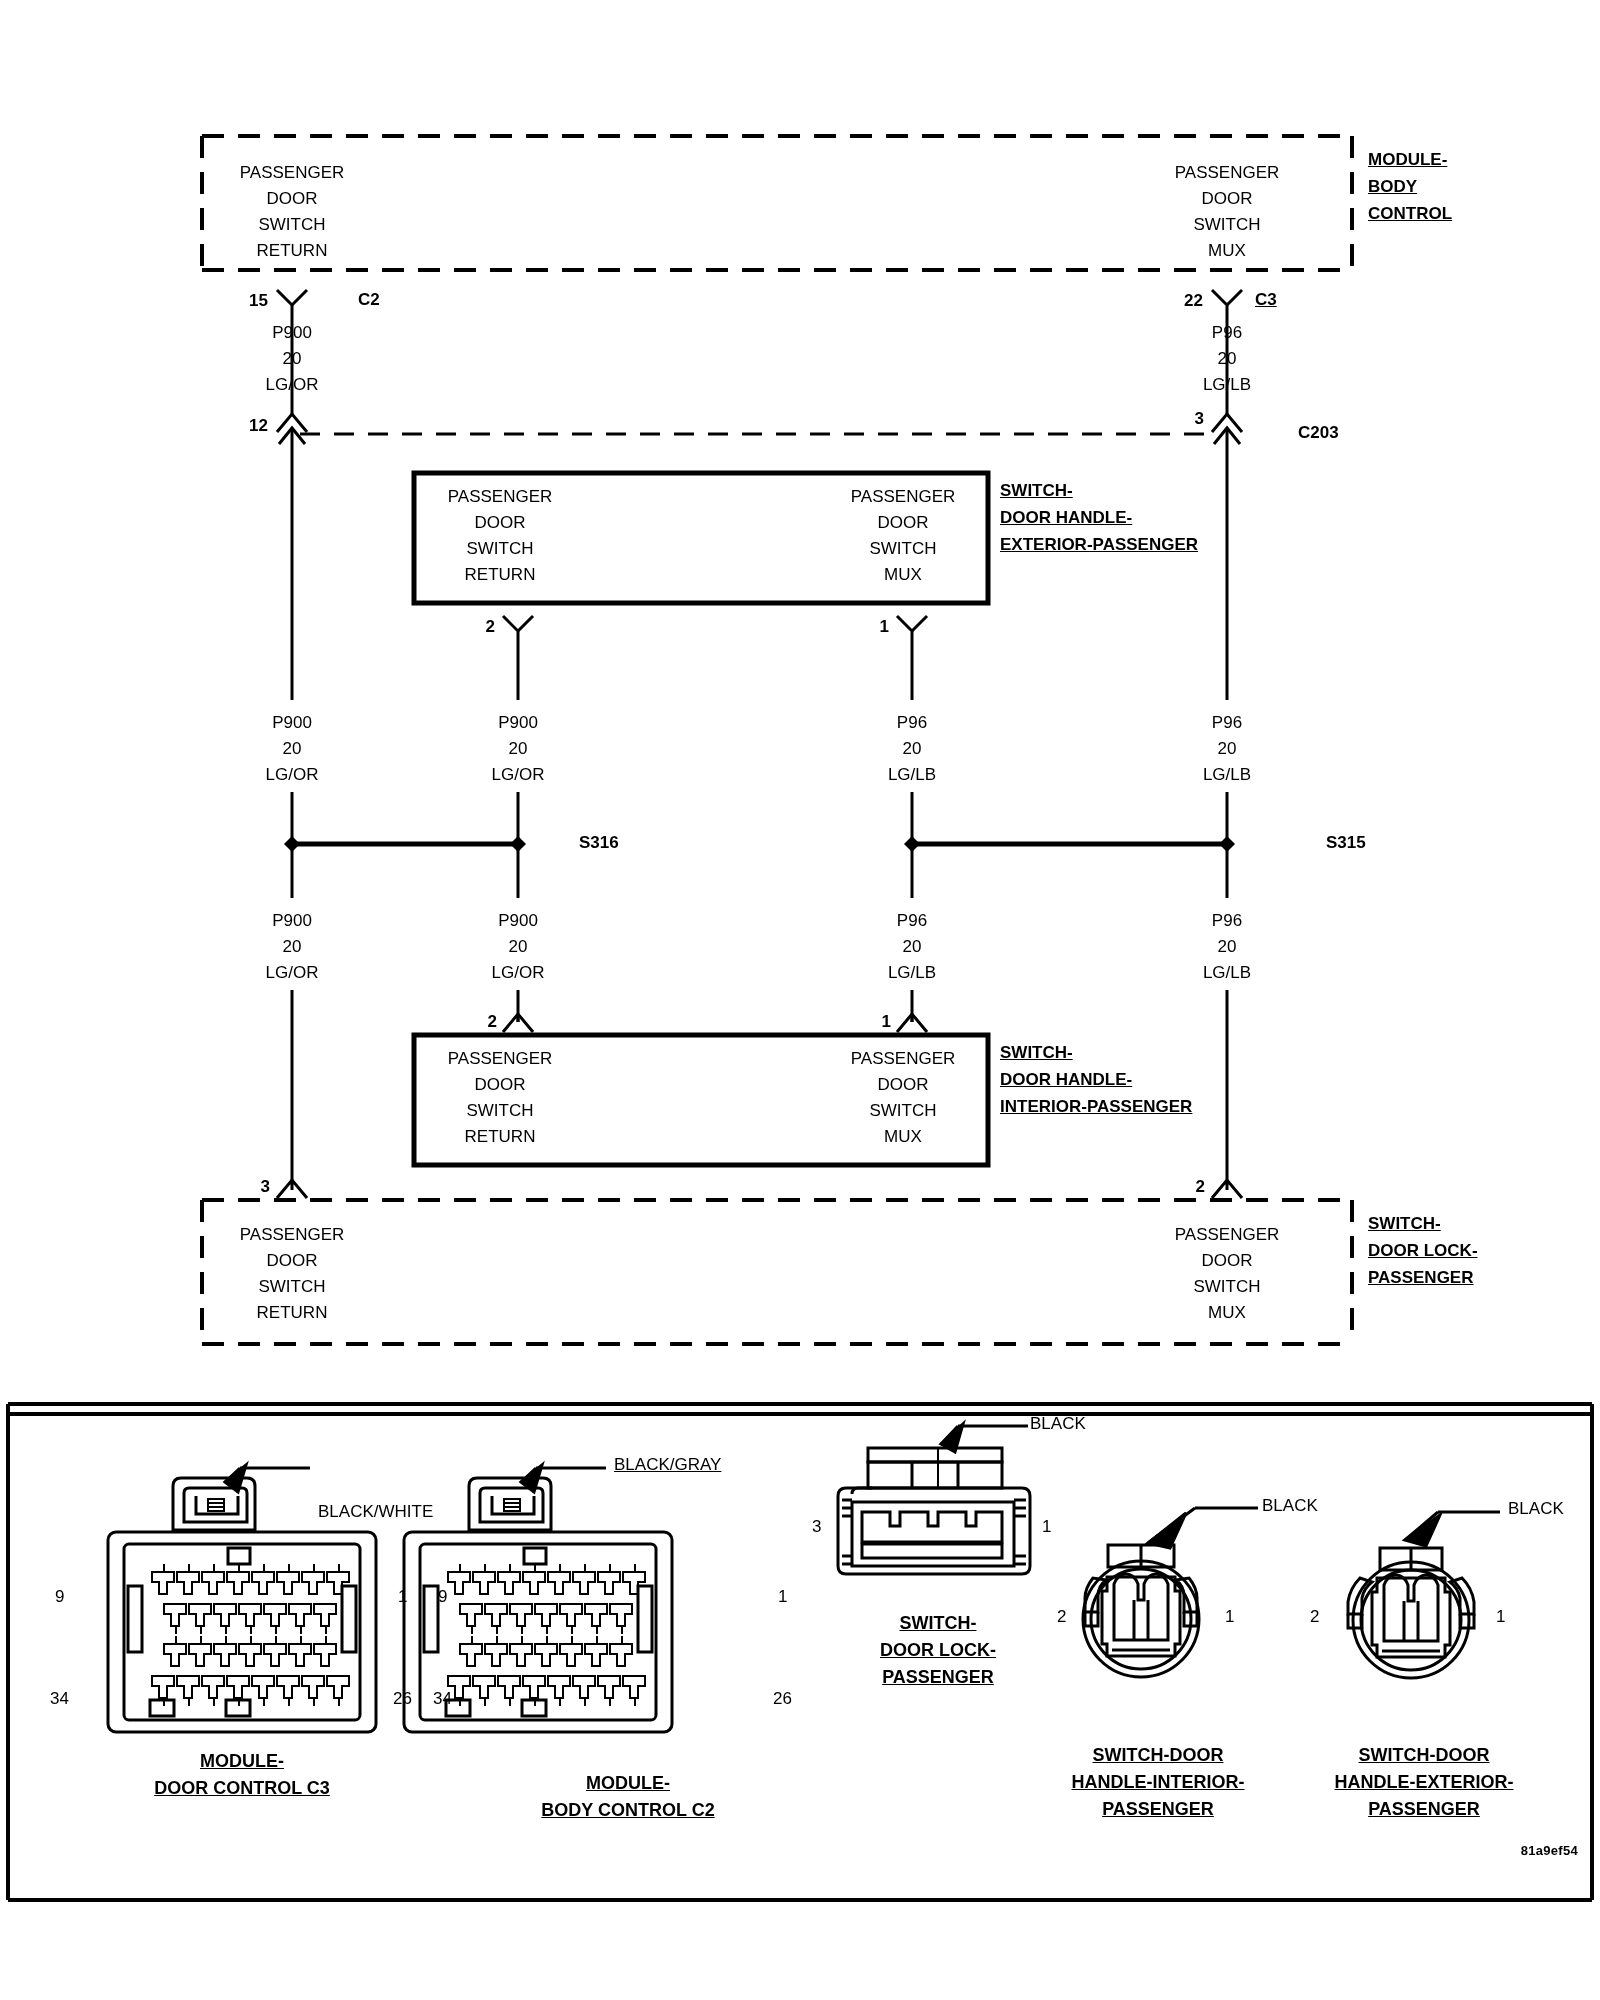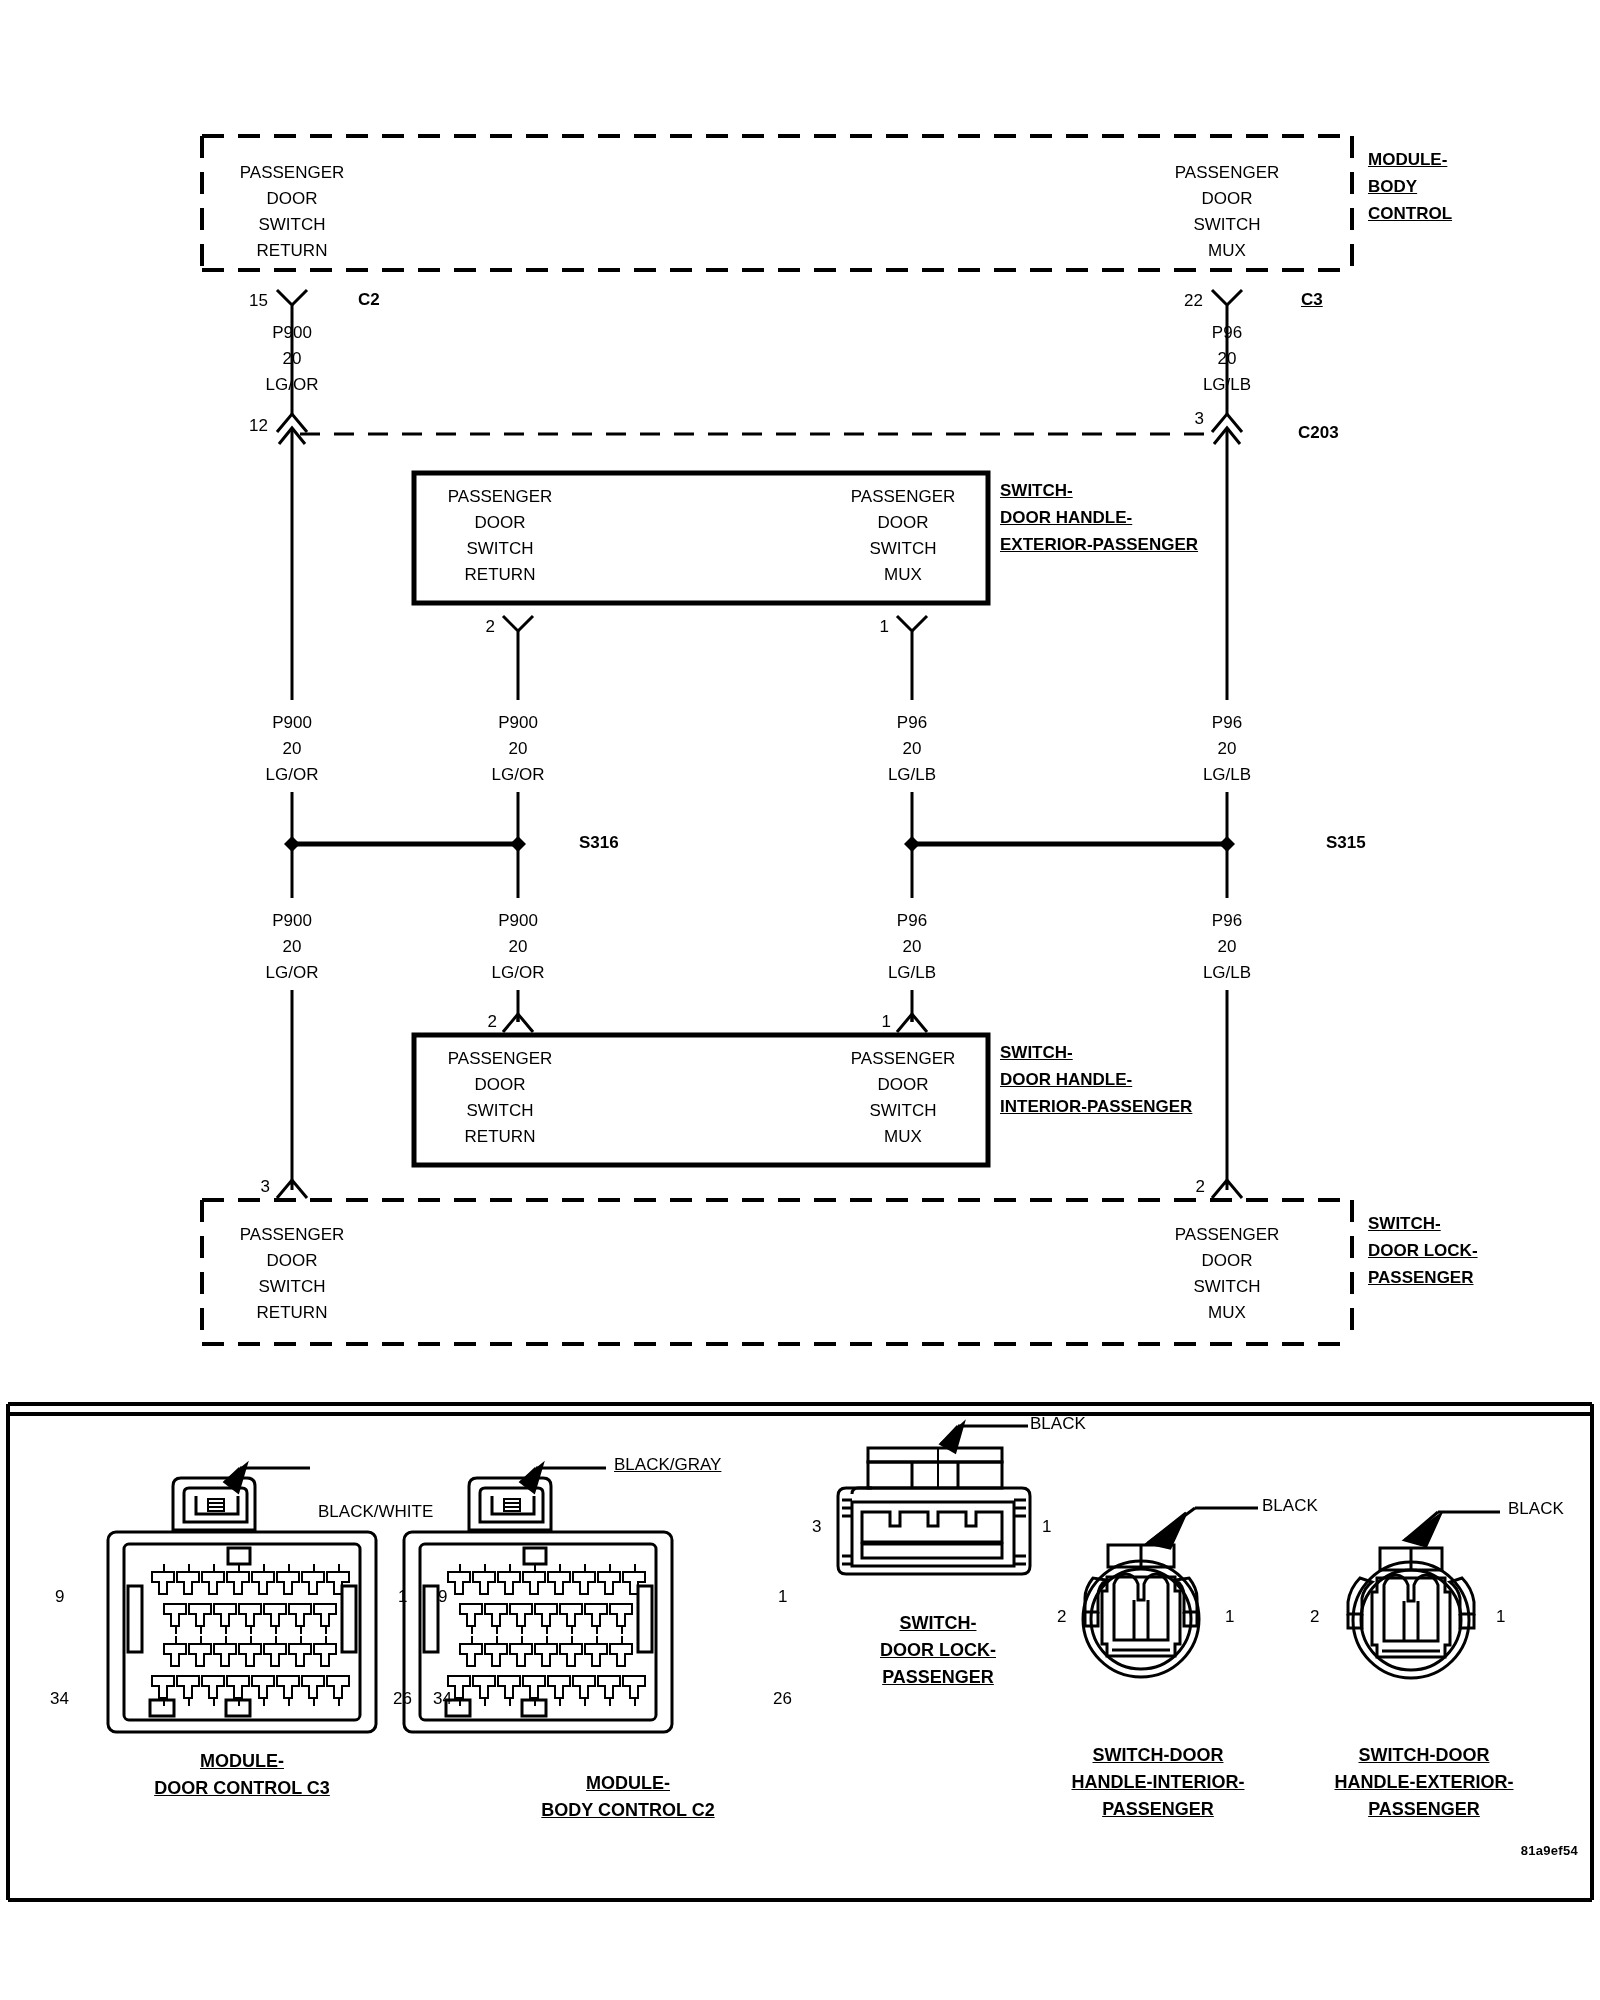--- a/index.html
+++ b/index.html
@@ -12,21 +12,21 @@
     color: #000000;
     position: relative;
     overflow: hidden;
   }
   #root { position: absolute; left: 0; top: 0; width: 1600px; height: 2000px; }
 
   svg.sheet { position: absolute; left: 0; top: 0; width: 1600px; height: 2000px; }
 
   .t { position: absolute; white-space: nowrap; font-size: 17px; line-height: 1; }
   .t.b { font-weight: bold; margin-left: 44px; }
-  .t.r { transform: translateX(-100%); }
+  .t.r { transform: translateX(-100%); font-weight: bold; }
   .t.tiny { font-size: 13px; font-weight: bold; letter-spacing: .3px;}
 
   .stack { position: absolute; line-height: 26px; font-size: 17px; }
   .stack div { white-space: nowrap; }
   .stack.ctr { text-align: center; transform: translateX(-50%); }
 
   .lbl3 { position: absolute; line-height: 27px; font-size: 17px; font-weight: bold; }
   .lbl3 div { white-space: nowrap; text-decoration: underline; }
   .lbl3.ctr { text-align: center; transform: translateX(-50%); }
 </style>
@@ -398,21 +398,21 @@
 
   <div class="lbl3" style="left:1368px; top:146px;">
     <div>MODULE-</div>
     <div>BODY</div>
     <div>CONTROL</div>
   </div>
 
   <div class="t r" style="left:268px; top:292px;">15</div>
   <div class="t b" style="left:314px; top:291px;">C2</div>
   <div class="t r" style="left:1203px; top:292px;">22</div>
-  <div class="t b" style="left:1257px; top:291px;text-decoration:underline;">C3</div>
+  <div class="t b" style="left:1211px; top:291px;text-decoration:underline;">C3</div>
 
   <div class="stack ctr" style="left:292px; top:320px;">
     <div>P900</div>
     <div>20</div>
     <div>LG/OR</div>
   </div>
 
   <div class="stack ctr" style="left:1227px; top:320px;">
     <div>P96</div>
     <div>20</div>

